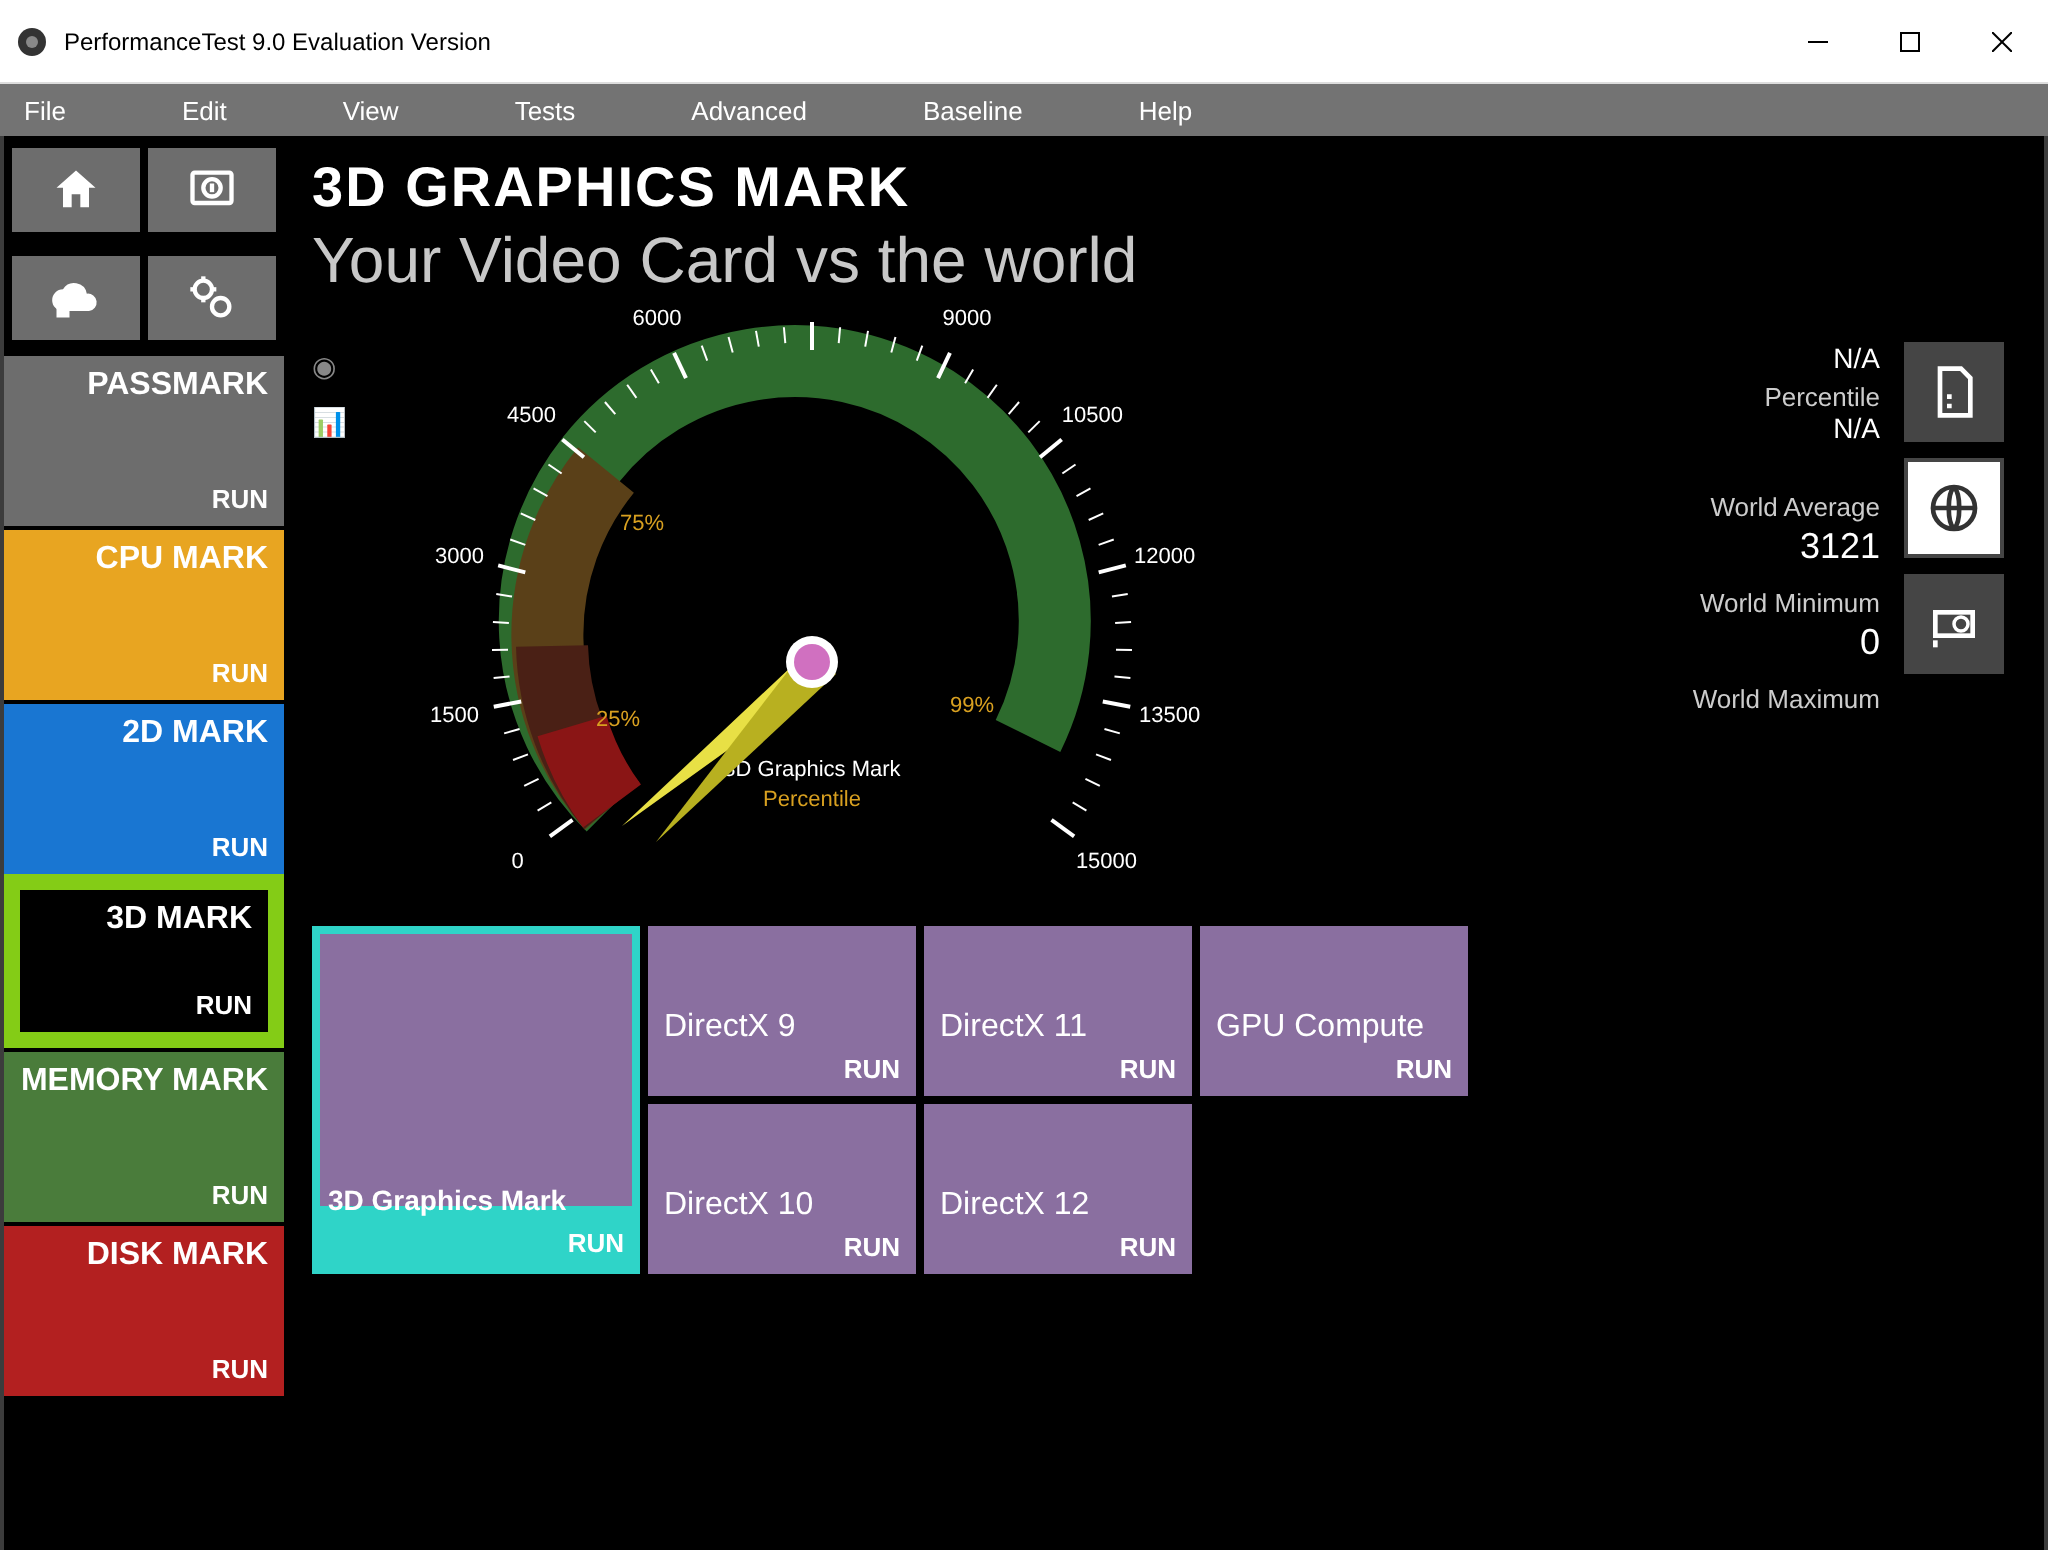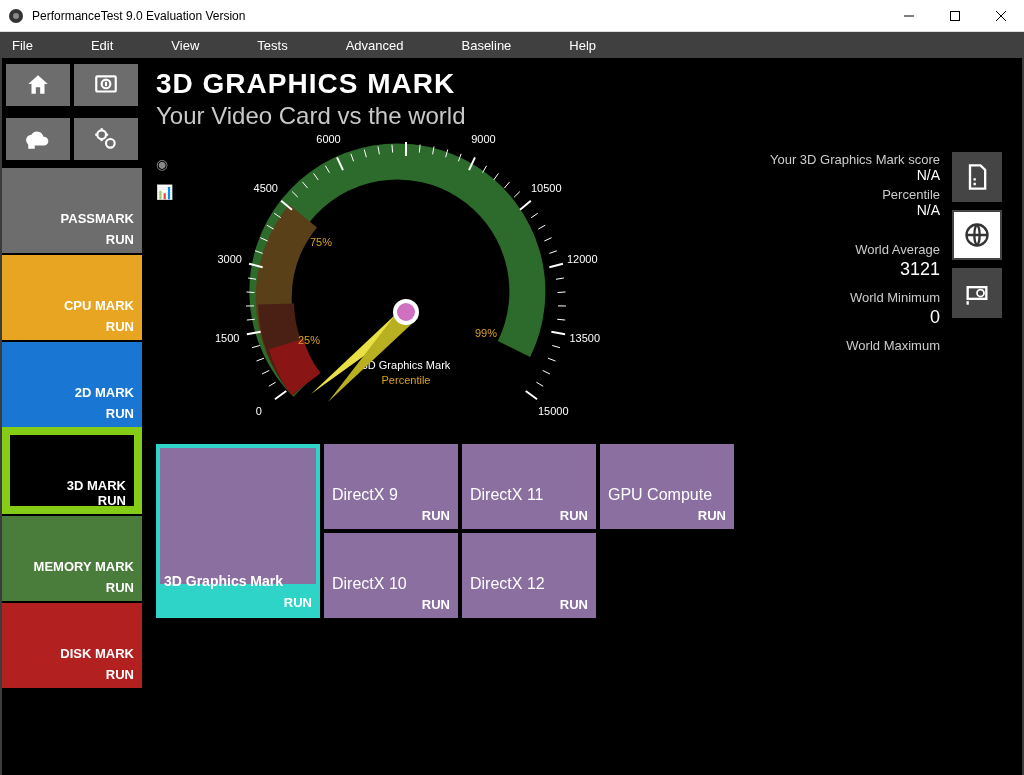--- a/index.html
+++ b/index.html
@@ -1,46 +1,46 @@
 <!DOCTYPE html>
 <html><head>
 <meta charset="utf-8">
 <style>
 * { margin: 0; padding: 0; box-sizing: border-box; font-family: "Segoe UI", Arial, sans-serif; }
 body { background: #fff; width: 1024px; height: 775px; overflow: hidden; }
 
-.titlebar { height: 32px; background: #fff; display: flex; align-items: center; border-bottom: 1px solid #ddd; }
+.titlebar { height: 42px; background: #fff; display: flex; align-items: center; border-bottom: 1px solid #ddd; }
 .titlebar-icon { width: 16px; height: 16px; margin: 0 8px; }
 .titlebar-text { flex: 1; font-size: 12px; color: #000; }
 .titlebar-buttons { display: flex; }
 .titlebar-btn { width: 46px; height: 30px; display: flex; align-items: center; justify-content: center; font-size: 14px; color: #000; }
 
-.menubar { height: 26px; background: #404040; display: flex; align-items: center; padding: 0 4px; }
+.menubar { height: 26px; background: #737373; display: flex; align-items: center; padding: 0 4px; }
 .menu-item { color: #fff; font-size: 13px; padding: 0 20px 0 8px; margin-right: 30px; height: 100%; display: flex; align-items: center; }
 
 .app-body { display: flex; height: 719px; background: #000; border: 2px solid #3c3c3c; border-top: none; }
 
 .sidebar { width: 140px; display: flex; flex-direction: column; }
 .sidebar-toprow { display: flex; gap: 4px; padding: 6px 4px; }
 .sidebar-topbtn { flex: 1; height: 42px; background: #6d6d6d; display: flex; align-items: center; justify-content: center; }
 .sidebar-tile { height: 87px; position: relative; display: flex; flex-direction: column; justify-content: space-between; padding: 6px 8px; border-top: 2px solid #000; }
-.sidebar-tile-title { color: #fff; font-weight: 700; font-size: 13px; text-align: right; margin-top: 37px; }
+.sidebar-tile-title { color: #fff; font-weight: 700; font-size: 16px; text-align: right; }
 .sidebar-tile-run { color: #fff; font-weight: 700; font-size: 13px; text-align: right; }
 .tile-passmark { background: #6d6d6d; }
 .tile-cpu { background: #e8a521; }
 .tile-2d { background: #1976d2; }
 .tile-3d { background: #000; border: 8px solid #84cc16; }
 .tile-memory { background: #4a7c3b; }
 .tile-disk { background: #b32020; }
 .tile-3d .sidebar-tile-title { color: #fff; }
 .tile-3d .sidebar-tile-run { color: #fff; }
 
 .main { flex: 1; padding: 10px 14px; display: flex; flex-direction: column; }
 .header-title { color: #fff; font-size: 28px; font-weight: 700; letter-spacing: 1px; }
-.header-sub { color: #c8c8c8; font-size: 24px; font-weight: 400; margin-top: 2px; }
+.header-sub { color: #c8c8c8; font-size: 32px; font-weight: 400; margin-top: 2px; }
 
 .mid-section { display: flex; margin-top: 14px; height: 300px; }
 .gauge-area { width: 430px; position: relative; }
 .side-icons { width: 30px; display: flex; flex-direction: column; gap: 10px; padding-top: 12px; }
 .side-icon { width: 18px; height: 18px; color: #888; font-size: 14px; }
 .gauge-svg { position: absolute; left: 10px; top: -10px; }
 
 .stats-panel { flex: 1; display: flex; padding-top: 8px; }
 .stats-text { flex: 1; text-align: right; padding-right: 12px; color: #fff; }
 .stat-label { font-size: 13px; color: #ccc; margin-top: 0; }
@@ -262,21 +262,20 @@
           <g>
             <polygon points="210,170 200,180 115,260 218,186" fill="#e8e045"></polygon>
             <polygon points="210,170 222,184 132,268 200,180" fill="#b8b020"></polygon>
             <circle cx="210" cy="178" r="13" fill="#fff"></circle>
             <circle cx="210" cy="178" r="9" fill="#d070c0"></circle>
           </g>
         </svg>
       </div>
       <div class="stats-panel">
         <div class="stats-text">
-          <div class="stat-label">Your 3D Graphics Mark score</div>
           <div class="stat-value">N/A</div>
           <div class="stat-label" style="margin-top:4px">Percentile</div>
           <div class="stat-value">N/A</div>
           <div class="stat-small-label" style="margin-top:24px">World Average</div>
           <div class="stat-small-value">3121</div>
           <div class="stat-small-label">World Minimum</div>
           <div class="stat-small-value">0</div>
           <div class="stat-small-label">World Maximum</div>
         </div>
         <div class="stats-icons">

